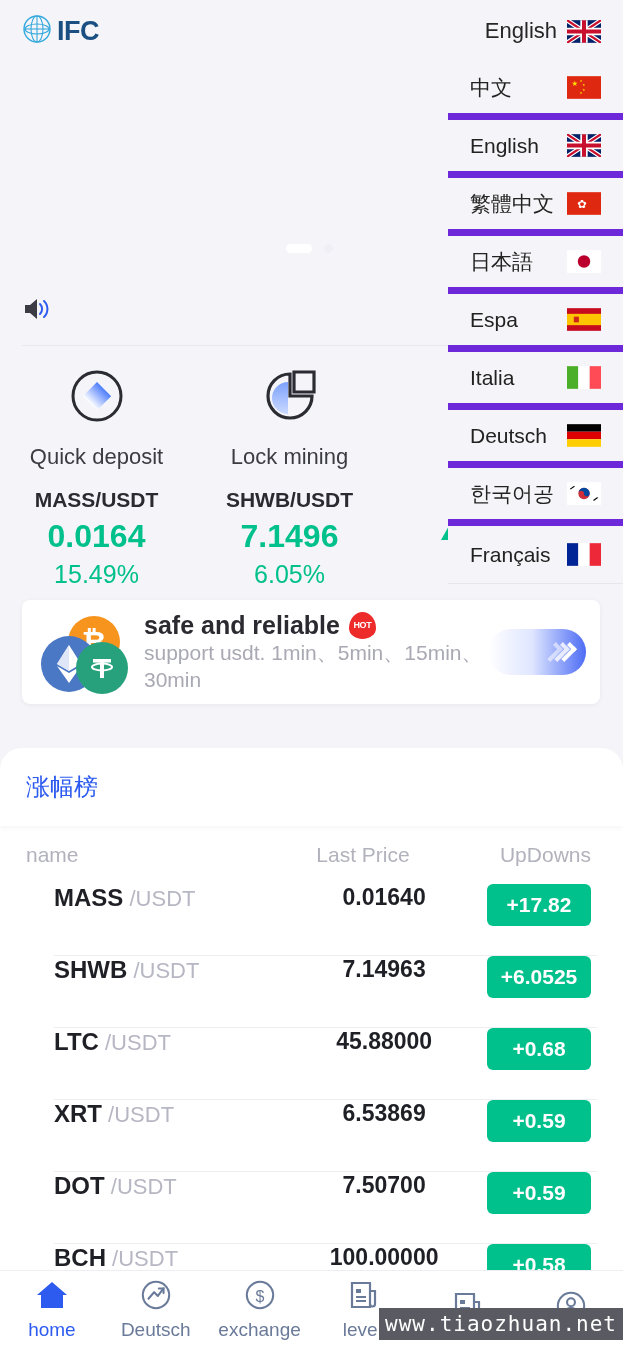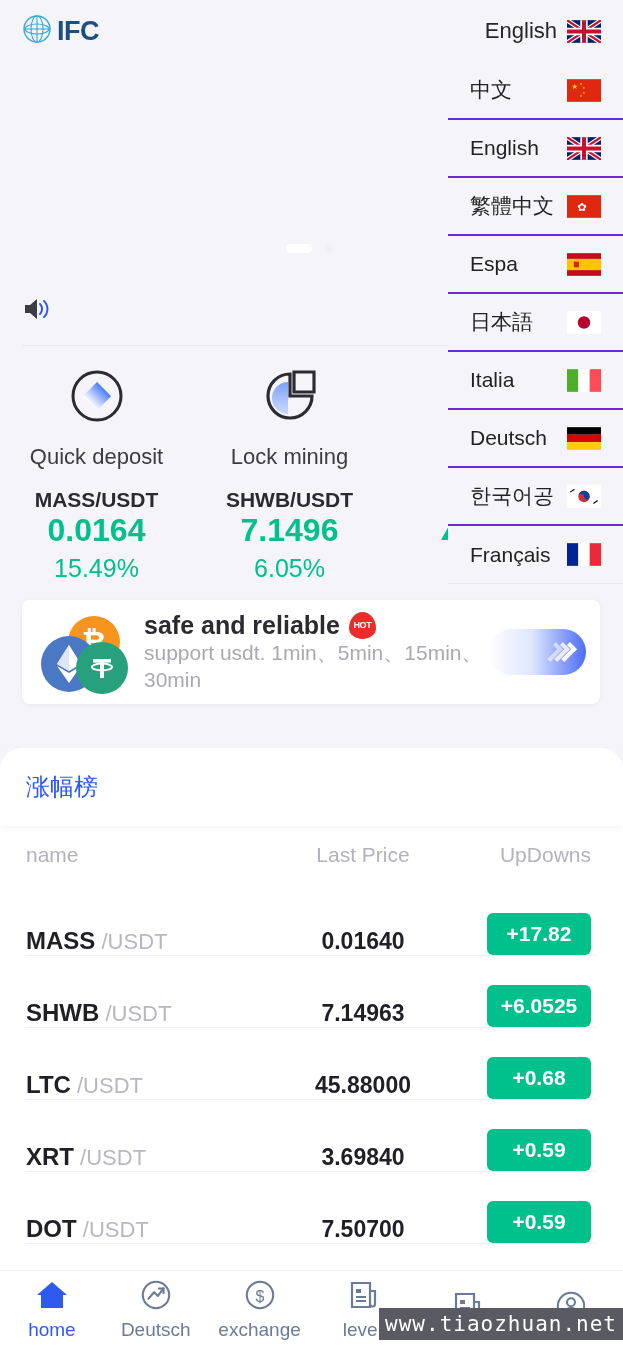--- a/index.html
+++ b/index.html
@@ -39,21 +39,21 @@
     position: absolute; top: 62px; right: 0;
     width: 175px;
     background: #f5f5f9;
     z-index: 40;
   }
   .lang-item {
     height: 58px;
     display: flex; align-items: center;
     justify-content: space-between;
     padding: 0 22px 0 22px;
-    border-bottom: 2px solid #6d28d9;
+    border-bottom: 7px solid #6d28d9;
     font-size: 21px; color: #222;
   }
   .lang-item:last-child { border-bottom: 1px solid #e6e6ec; }
   .lang-label { white-space: nowrap; }
   .flag { width: 34px; height: 23px; flex: 0 0 auto; display:block; }
 
   
   .carousel-dots {
     position: absolute; top: 244px; left: 286px;
     display: flex; align-items: center; gap: 12px;
@@ -82,20 +82,21 @@
   .action-icon { height: 62px; display:flex; align-items:center; justify-content:center; }
   .action-label {
     margin-top: 17px;
     font-size: 22px; color: #3b3b42;
   }
   .ticker {
     margin-top: 18px; text-align: center;
   }
   .ticker-pair { font-size: 21px; font-weight: bold; color: #2a2a30; }
   .ticker-price {
+    margin-top: 6px;
     font-size: 32px; font-weight: bold; color: #00c08b;
   }
   .ticker-change { margin-top: 5px; font-size: 25px; color: #00c08b; }
 
   .stray-triangle {
     position: absolute; left: 441px; top: 524px;
     width: 0; height: 0;
     border-left: 9px solid transparent;
     border-bottom: 16px solid #00c08b;
     z-index: 3;
@@ -169,23 +170,24 @@
     display: flex; align-items: center;
     height: 58px;
     padding: 0 26px;
     color: #b2b2bd; font-size: 21px;
   }
   .col-name { width: 232px; }
   .col-price { width: 210px; text-align: center; }
   .col-change { flex: 1; text-align: right; padding-right: 6px; }
   .rows { padding: 0 26px; }
   .row {
-    display: flex; align-items: flex-end;
+    display: flex; align-items: flex-start;
     height: 72px;
     border-bottom: 1px solid #eeeef2;
+    margin-left: 28px;
   }
   .row:last-child { border-bottom: none; }
   .sym { font-size: 24px; font-weight: bold; color: #1f1f26; }
   .quote { font-size: 22px; color: #b7b7c4; font-weight: normal; }
   .price { font-size: 23px; font-weight: bold; color: #1f1f26; }
   .badge {
     display: inline-block;
     min-width: 104px;
     padding: 9px 0;
     border-radius: 6px;
@@ -393,21 +395,21 @@
         <div class="col-price price">45.88000</div>
         <div class="col-change">
           <span class="badge">+0.68</span>
         </div>
       </div>
 
       <div class="row">
         <div class="col-name">
           <span class="sym">XRT</span><span class="quote"> /USDT</span>
         </div>
-        <div class="col-price price">3.69840</div>
+        <div class="col-price price">6.53869</div>
         <div class="col-change">
           <span class="badge">+0.59</span>
         </div>
       </div>
 
       <div class="row">
         <div class="col-name">
           <span class="sym">DOT</span><span class="quote"> /USDT</span>
         </div>
         <div class="col-price price">7.50700</div>
@@ -461,36 +463,36 @@
       <span class="lang-label">繁體中文</span>
       <span>
         <svg class="flag" viewBox="0 0 60 40">
             <rect width="60" height="40" fill="#de2910"></rect>
           <text x="18" y="28" font-size="20" fill="#fff">✿</text>
         </svg>
       </span>
     </div>
 
     <div class="lang-item">
+      <span class="lang-label">日本語</span>
+      <span>
+        <svg class="flag" viewBox="0 0 60 40">
+            <rect width="60" height="40" fill="#fff"></rect>
+          <circle cx="30" cy="20" r="11" fill="#bc002d"></circle>
+        </svg>
+      </span>
+    </div>
+
+    <div class="lang-item">
       <span class="lang-label">Espa</span>
       <span>
         <svg class="flag" viewBox="0 0 60 40">
           <rect width="60" height="40" fill="#c60b1e"></rect>
           <rect y="10" width="60" height="20" fill="#ffc400"></rect>
           <rect x="12" y="15" width="9" height="10" fill="#c60b1e" opacity="0.85"></rect>
-        </svg>
-      </span>
-    </div>
-
-    <div class="lang-item">
-      <span class="lang-label">日本語</span>
-      <span>
-        <svg class="flag" viewBox="0 0 60 40">
-            <rect width="60" height="40" fill="#fff"></rect>
-          <circle cx="30" cy="20" r="11" fill="#bc002d"></circle>
         </svg>
       </span>
     </div>
 
     <div class="lang-item">
       <span class="lang-label">Italia</span>
       <span>
         <svg class="flag" viewBox="0 0 60 40">
           <rect width="20" height="40" fill="#4caf29"></rect>
           <rect x="20" width="20" height="40" fill="#fff"></rect>

